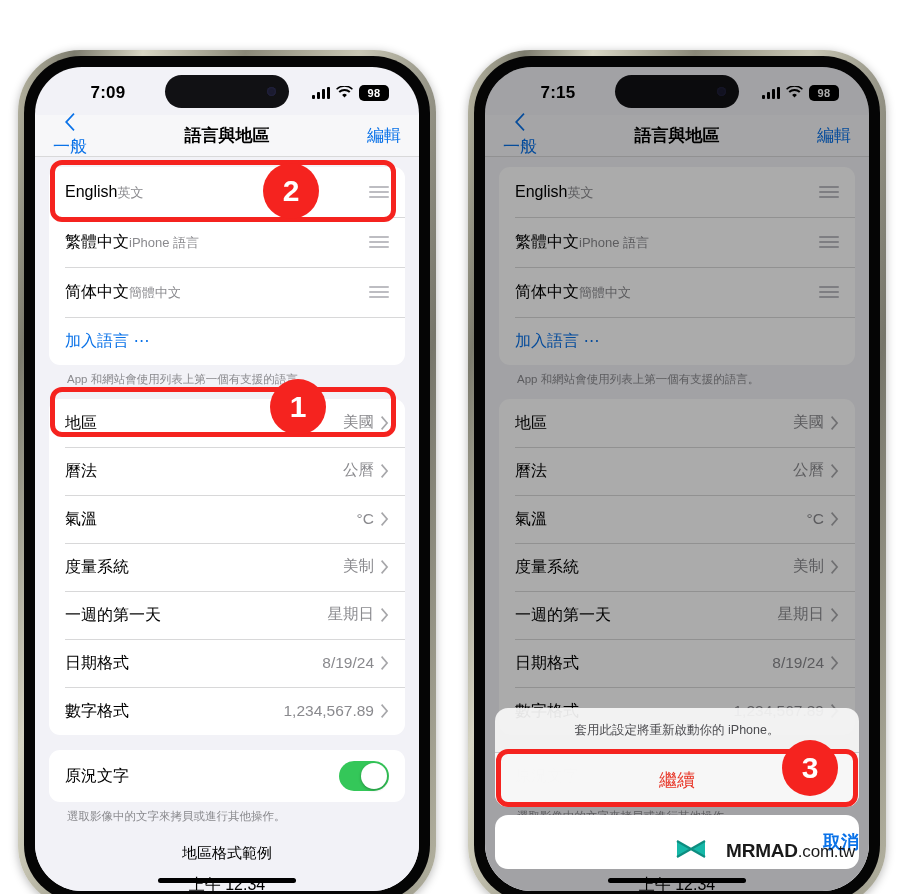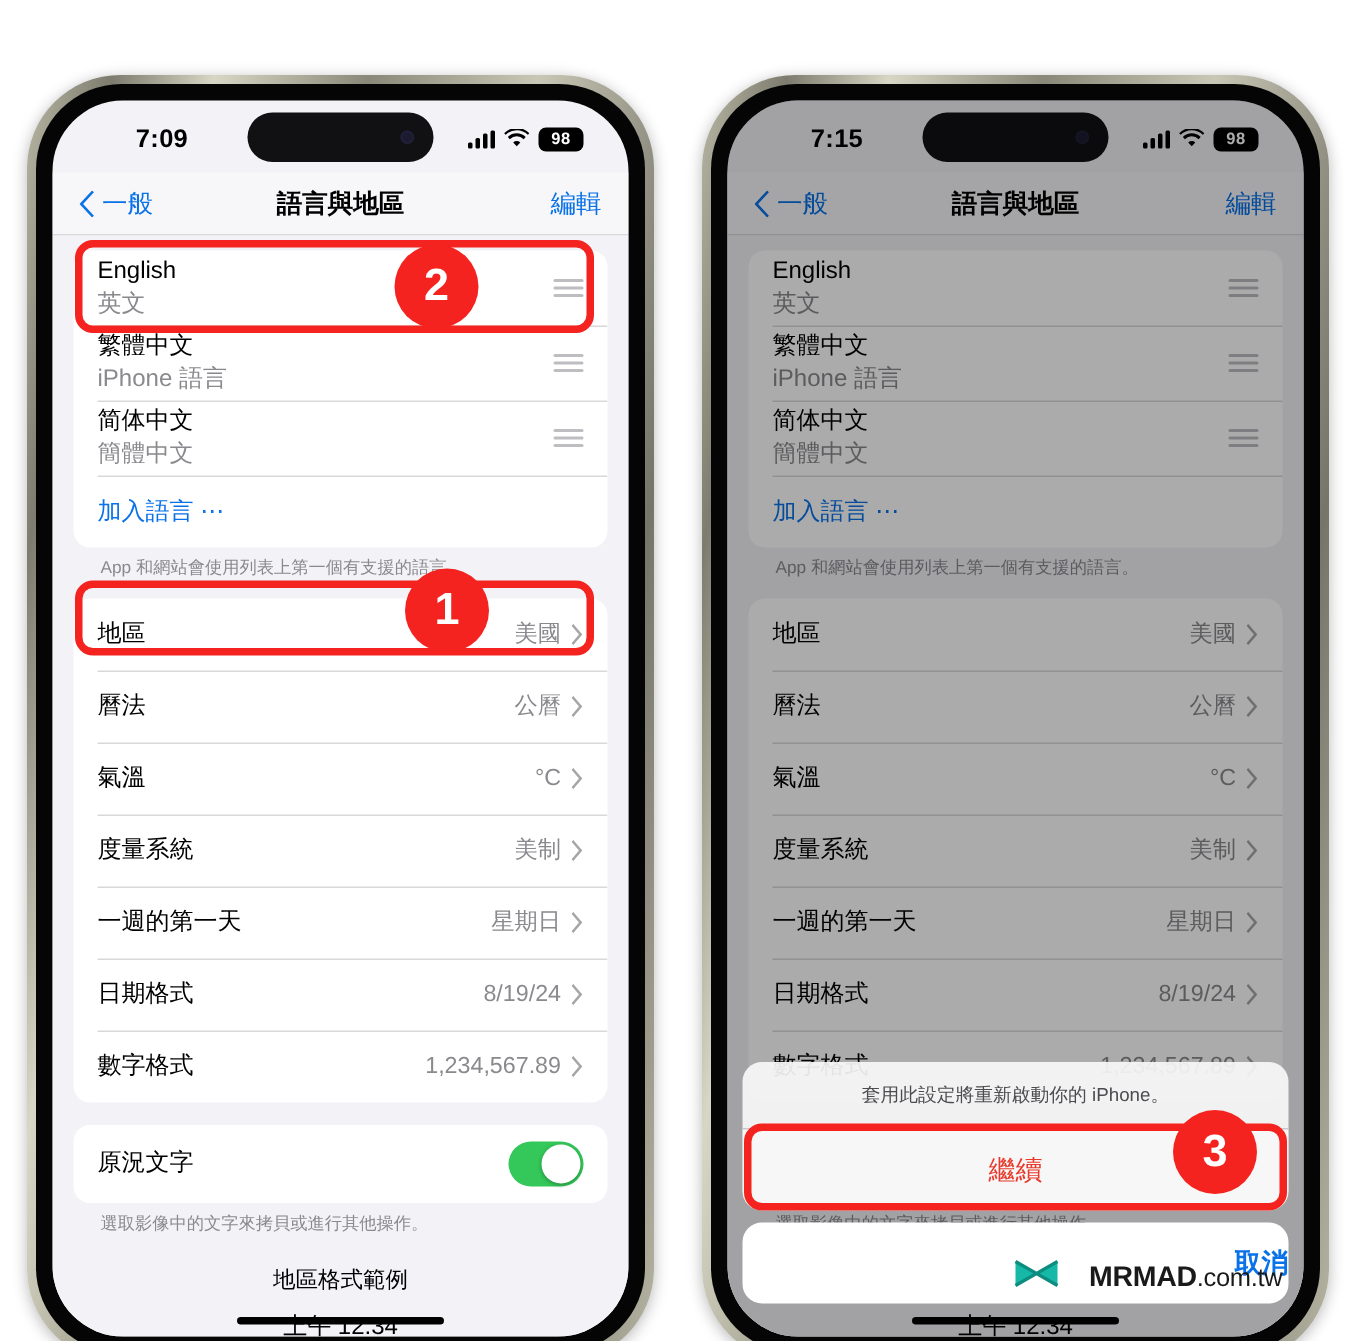--- a/index.html
+++ b/index.html
@@ -82,21 +82,21 @@
 
   
   .navbar {
     height: 42px;
     display: flex; align-items: center;
     padding: 0 18px;
     position: relative;
     border-bottom: .5px solid rgba(0,0,0,.12);
     background: #f7f7f9;
   }
-  .nav-back { display:flex; align-items:center; gap:4px; color:#0a72e8; font-size:17px; cursor:pointer;}
+  .nav-back { display:flex; align-items:center; gap:4px; color:#0a72e8; font-size:17px; cursor:pointer;flex-direction:column;}
   .chev-l { width: 11px; height: 18px; }
   .nav-title {
     position:absolute; left:50%; transform:translateX(-50%);
     font-size: 17px; font-weight: bold; color:#000;
   }
   .nav-edit { margin-left:auto; color:#0a72e8; font-size:17px; }
 
   
   .content {
     position:absolute; left:0; right:0; top:90px; bottom:0;
@@ -111,23 +111,23 @@
   .row {
     display:flex; align-items:center;
     padding: 0 16px;
     min-height: 48px;
     position:relative;
   }
   .row + .row::before{
     content:""; position:absolute; left:16px; right:0; top:0;
     height:.5px; background:rgba(60,60,67,.2);
   }
-  .row-main { display:flex; flex-direction:column; justify-content:space-between; }
+  .row-main { display:flex; flex-direction:row; justify-content:space-between; }
   .row-title { font-size: 16px; color:#000; line-height: 1.22; }
-  .row-sub { font-size: 16px; color:#8a8a8e; margin-top:2px; }
+  .row-sub { font-size: 13px; color:#8a8a8e; margin-top:2px; }
   .row-right { margin-left:auto; display:flex; align-items:center; gap:7px; }
   .row-value { font-size: 15.5px; color:#8a8a8e; }
   .chev-r { width: 8px; height: 14px; opacity:.45; }
   .grip { display:flex; flex-direction:column; gap:3.5px; }
   .grip i { display:block; width:20px; height:1.6px; background:#bdbdc2; border-radius:1px;}
   .row-link { font-size: 16px; color:#0a72e8; }
   .footnote {
     font-size: 11.5px; color:#8a8a8e;
     padding: 7px 18px 0 18px; line-height: 1.35;
   }

